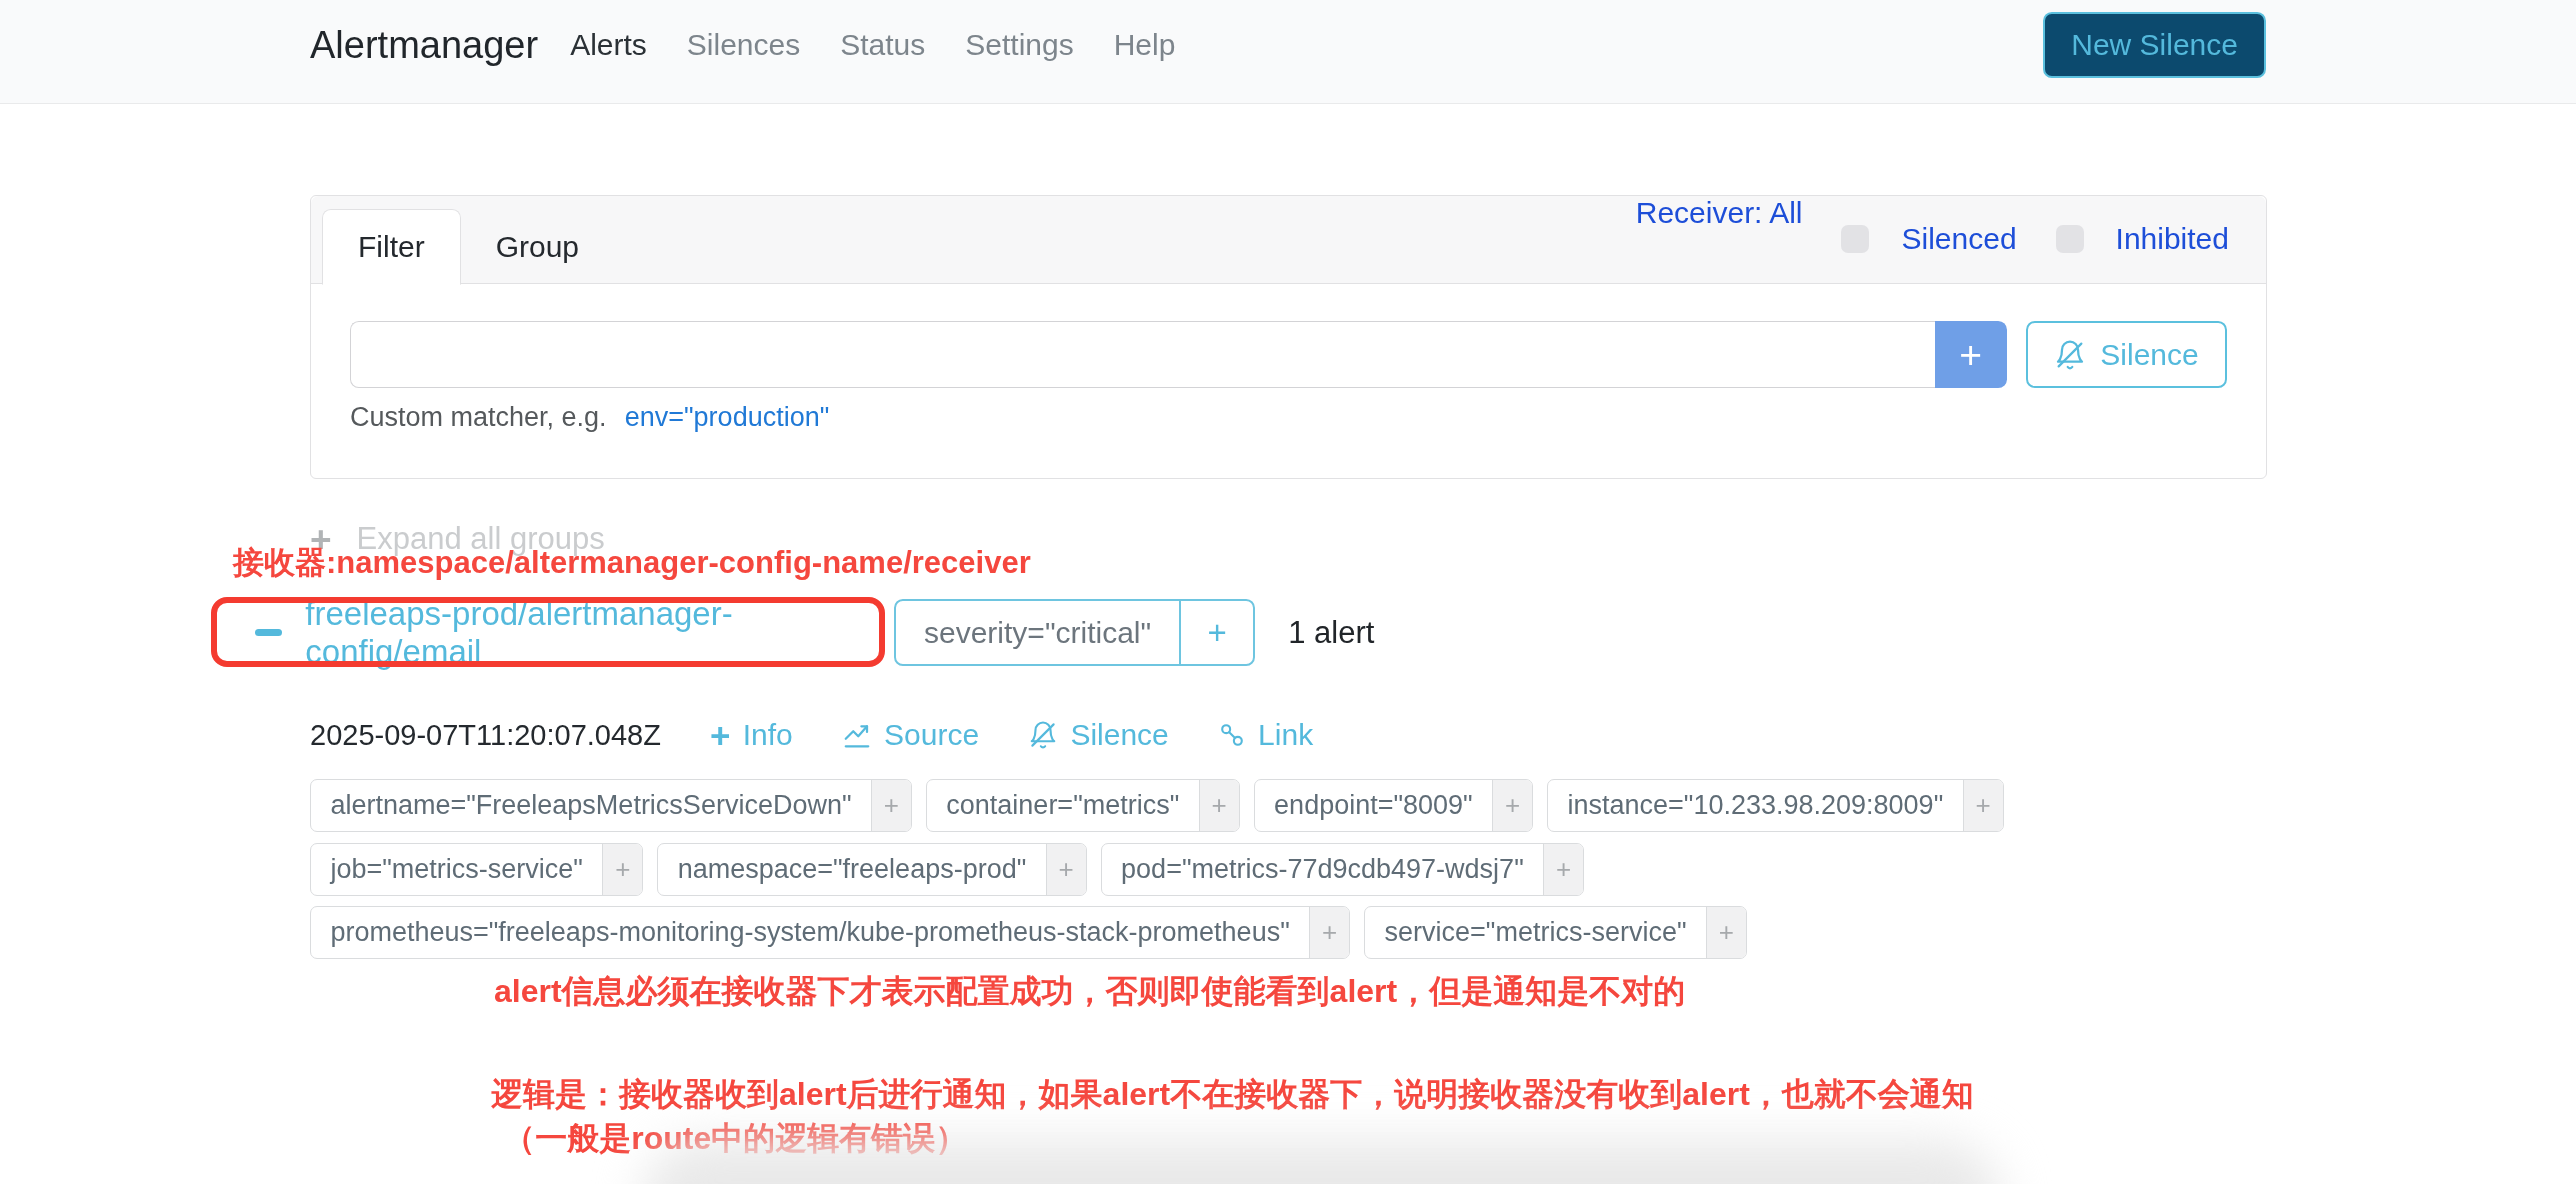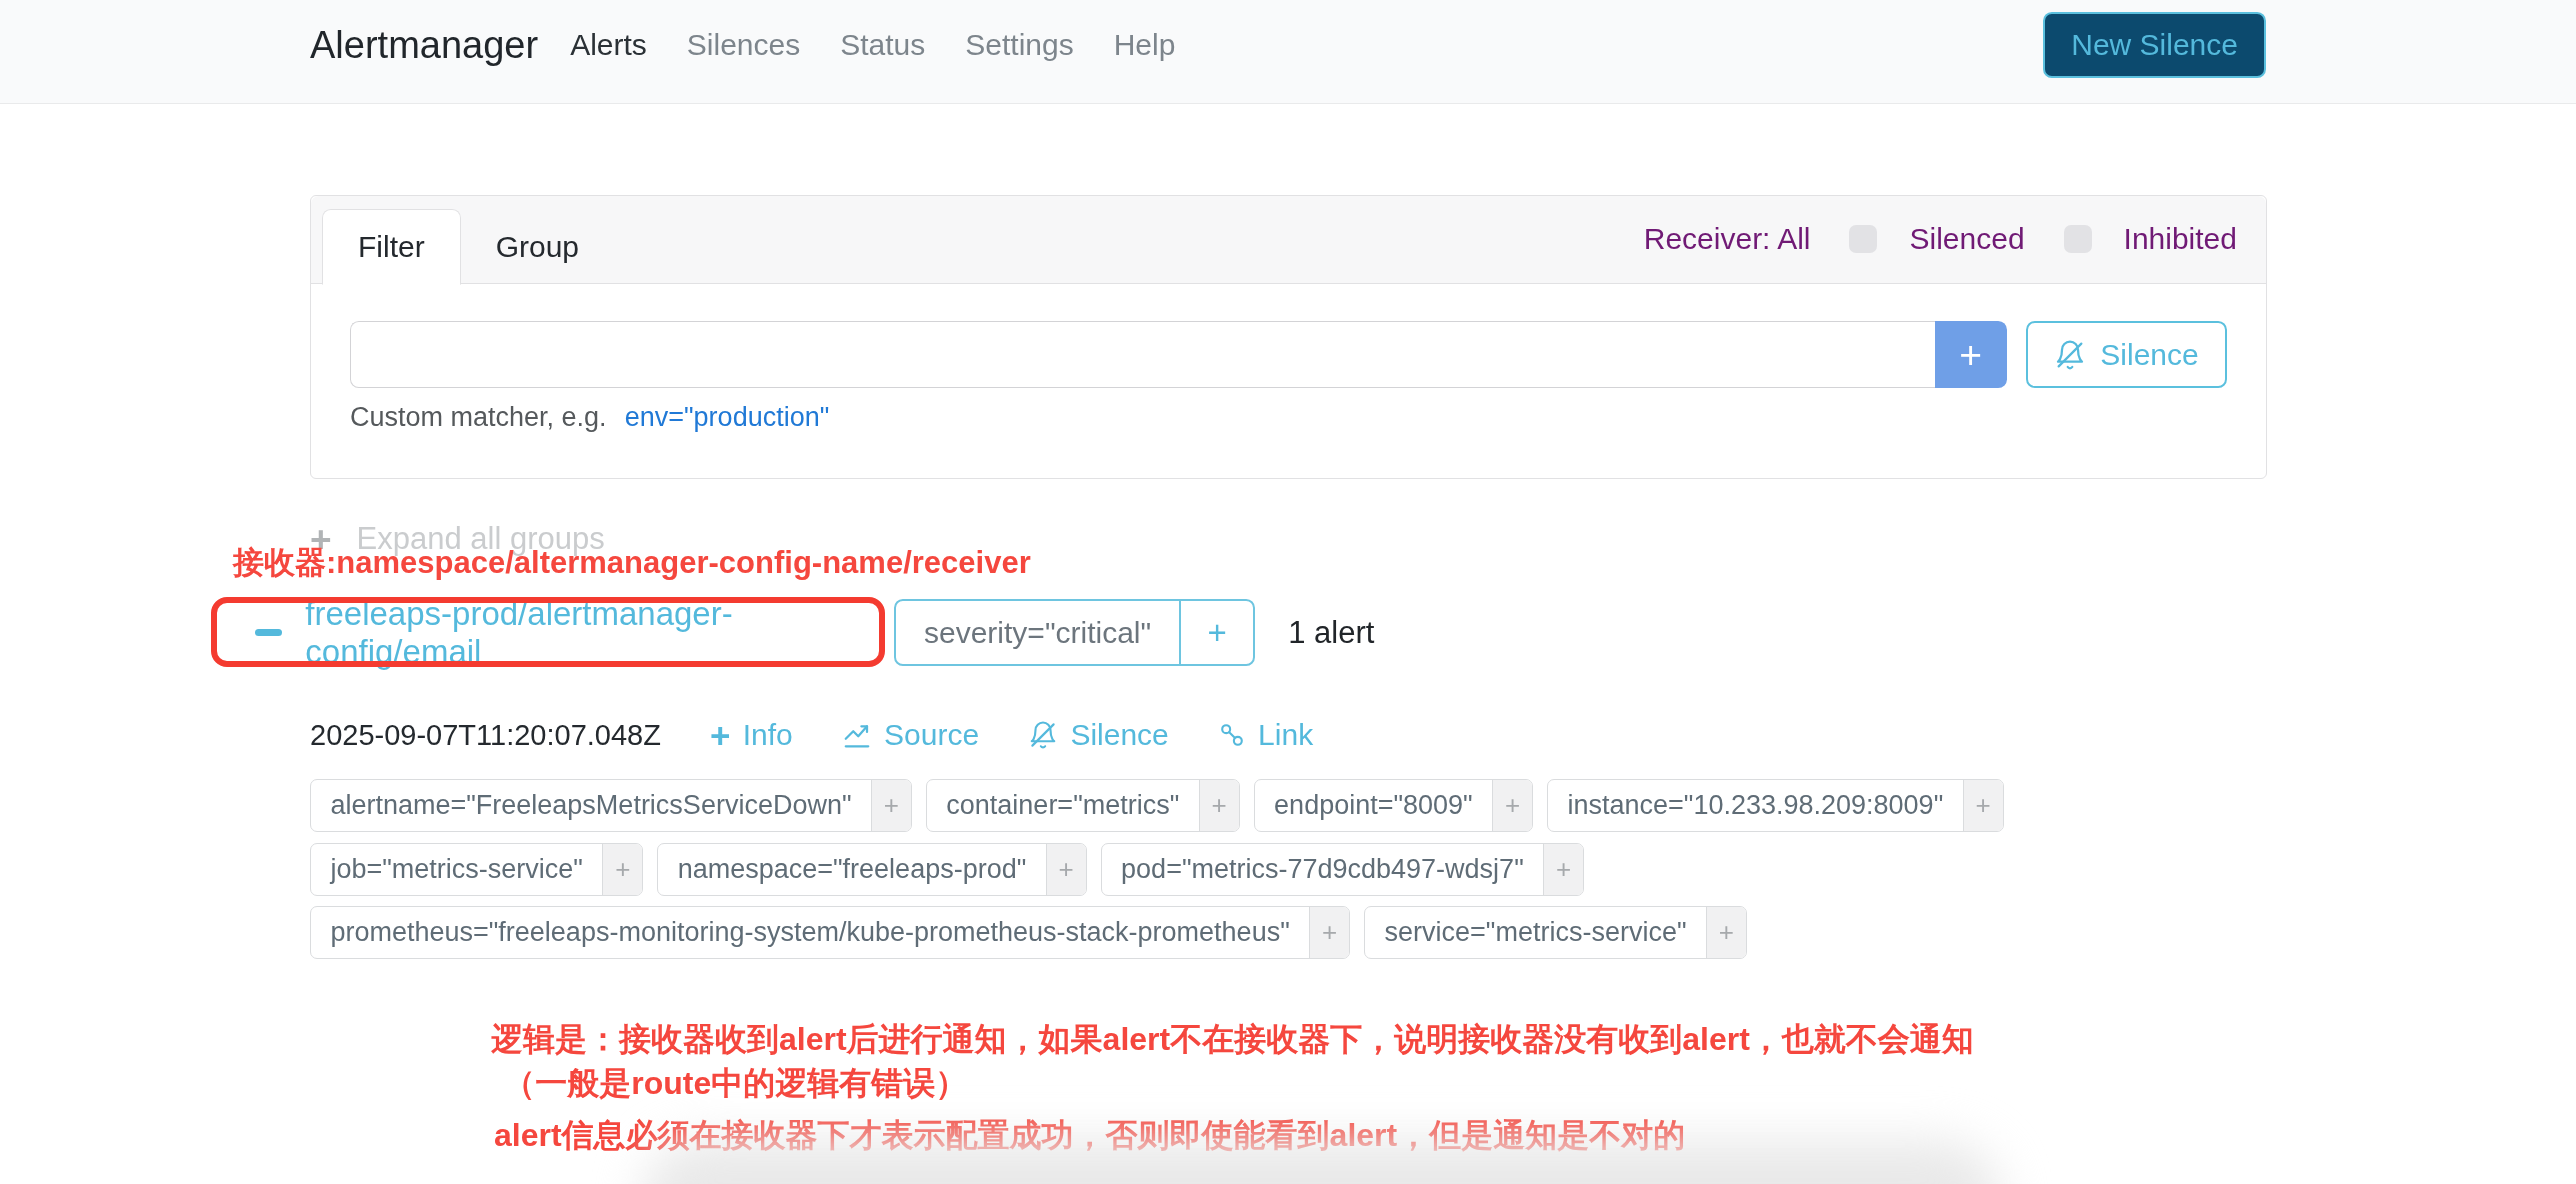--- a/index.html
+++ b/index.html
@@ -45,22 +45,22 @@
   .tabs { display:flex; align-items:flex-end; margin-left:-28px; margin-bottom:-1.8px; }
   .tab {
     font-size:30px; color:#24292e; padding:0 35px; height:76px;
     display:flex; align-items:center; cursor:pointer;
   }
   .tab.active {
     background:#fff; border:1.8px solid #e1e1e3; border-bottom:1.8px solid #ffffff;
     border-radius:8.8px 8.8px 0 0;
   }
   .header-right {
-    position:absolute; right:29px; top:0; height:86px;
-    display:flex; align-items:center; gap:39px; font-size:30px; color:#701a75;
+    position:absolute; right:37px; top:0; height:86px;
+    display:flex; gap:39px; font-size:30px; color:#1d4ed8;
   }
   .checkbox-group { display:flex; align-items:center; gap:32px; cursor:pointer; }
   .checkbox { width:28px; height:28px; background:#e2e2e5; border-radius:7px; }
   .card-body { padding:37px 39px 0; height:194px; border-radius:0 0 8.8px 8.8px; }
   .matcher-row { display:flex; height:67px; }
   .matcher-input {
     flex:1; border:1.8px solid #d3d3d6; border-right:none;
     border-radius:8.8px 0 0 8.8px; font-size:30px; padding:0 23px;
     outline:none; font-family:inherit; color:#24292e;
   }
@@ -301,25 +301,25 @@
         <span class="tag-text">prometheus="freeleaps-monitoring-system/kube-prometheus-stack-prometheus"</span>
         <span class="tag-plus">+</span>
       </span>
       <span class="tag">
         <span class="tag-text">service="metrics-service"</span>
         <span class="tag-plus">+</span>
       </span>
     </div>
   </div>
 
+  <div class="annotation note-config">alert信息必须在接收器下才表示配置成功，否则即使能看到alert，但是通知是不对的</div>
   <div class="annotation note-logic">
     <div>逻辑是：接收器收到alert后进行通知，如果alert不在接收器下，说明接收器没有收到alert，也就不会通知</div>
     <div class="note-logic-l2">（一般是route中的逻辑有错误）</div>
   </div>
-  <div class="annotation note-config">alert信息必须在接收器下才表示配置成功，否则即使能看到alert，但是通知是不对的</div>
 
 </div>
 
 <div class="annotation note-receiver">接收器:namespace/altermanager-config-name/receiver</div>
 <div class="red-box"></div>
 
 <div class="bottom-shadow"></div>
 
 
 </body></html>

